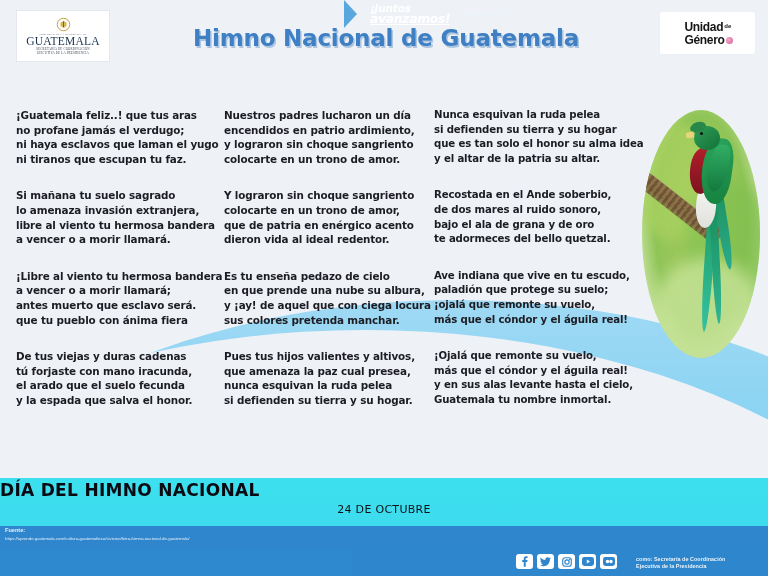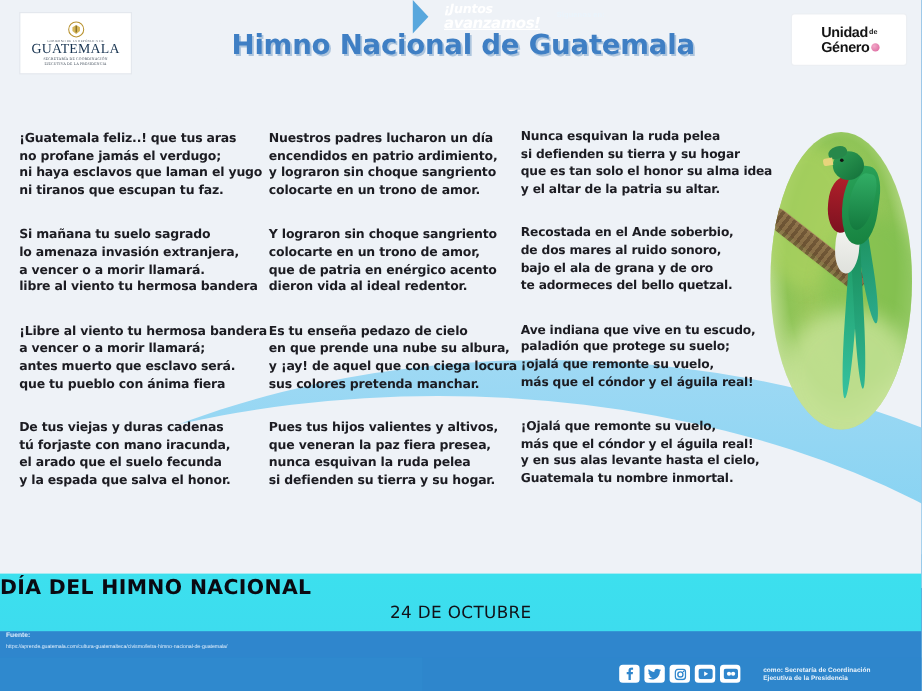--- a/index.html
+++ b/index.html
@@ -144,21 +144,21 @@
     position:absolute;left:0;top:478px;width:768px;height:48px;
     background:linear-gradient(180deg,#3ce0ee 0%, #3ddcee 100%);
   }
   .band-t1{
     position:absolute;left:0;top:480px;width:768px;
     font-size:17px;font-weight:bold;color:#0a0a12;letter-spacing:.3px;
     font-family:"DejaVu Sans", sans-serif;
   }
   .band-t2{
     position:absolute;left:0;top:503px;width:768px;text-align:center;
-    font-size:14px;color:#111118;letter-spacing:.3px;
+    font-size:11px;color:#111118;letter-spacing:.3px;
     font-family:"DejaVu Sans", sans-serif;
   }
 
   
   .src{
     position:absolute;left:5px;top:527px;
     color:#dfeefc;line-height:7.5px;
     font-family:"Liberation Sans", sans-serif;
   }
   .src-label{font-size:5.6px;font-weight:bold;}
@@ -243,22 +243,22 @@
     <div class="col col1">
       <div class="stanza">
         <p>¡Guatemala feliz..! que tus aras</p>
         <p>no profane jamás el verdugo;</p>
         <p>ni haya esclavos que laman el yugo</p>
         <p>ni tiranos que escupan tu faz.</p>
       </div>
       <div class="stanza">
         <p>Si mañana tu suelo sagrado</p>
         <p>lo amenaza invasión extranjera,</p>
+        <p>libre al viento tu hermosa bandera</p>
         <p>a vencer o a morir llamará.</p>
-        <p>libre al viento tu hermosa bandera</p>
       </div>
       <div class="stanza">
         <p>¡Libre al viento tu hermosa bandera</p>
         <p>a vencer o a morir llamará;</p>
         <p>antes muerto que esclavo será.</p>
         <p>que tu pueblo con ánima fiera</p>
       </div>
       <div class="stanza">
         <p>De tus viejas y duras cadenas</p>
         <p>tú forjaste con mano iracunda,</p>
@@ -281,21 +281,21 @@
         <p>dieron vida al ideal redentor.</p>
       </div>
       <div class="stanza">
         <p>Es tu enseña pedazo de cielo</p>
         <p>en que prende una nube su albura,</p>
         <p>y ¡ay! de aquel que con ciega locura</p>
         <p>sus colores pretenda manchar.</p>
       </div>
       <div class="stanza">
         <p>Pues tus hijos valientes y altivos,</p>
-        <p>que veneran la paz fiera presea,</p>
+        <p>que amenaza la paz cual presea,</p>
         <p>nunca esquivan la ruda pelea</p>
         <p>si defienden su tierra y su hogar.</p>
       </div>
     </div>
 
     <div class="col col3">
       <div class="stanza">
         <p>Nunca esquivan la ruda pelea</p>
         <p>si defienden su tierra y su hogar</p>
         <p>que es tan solo el honor su alma idea</p>

